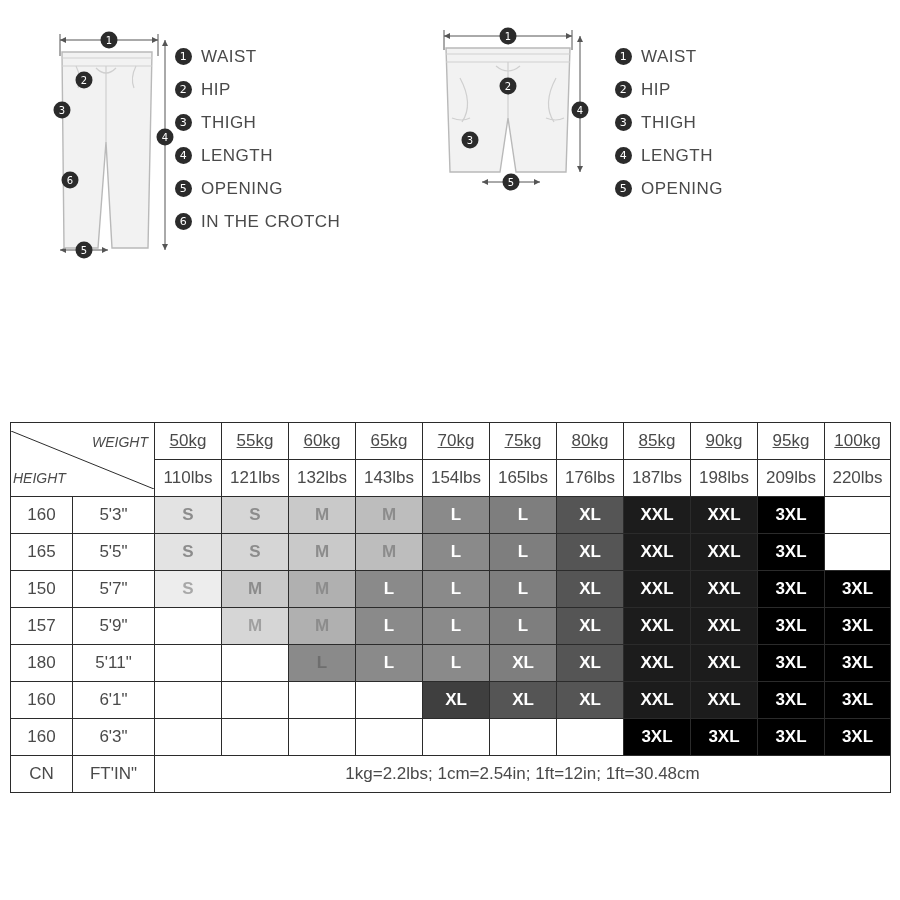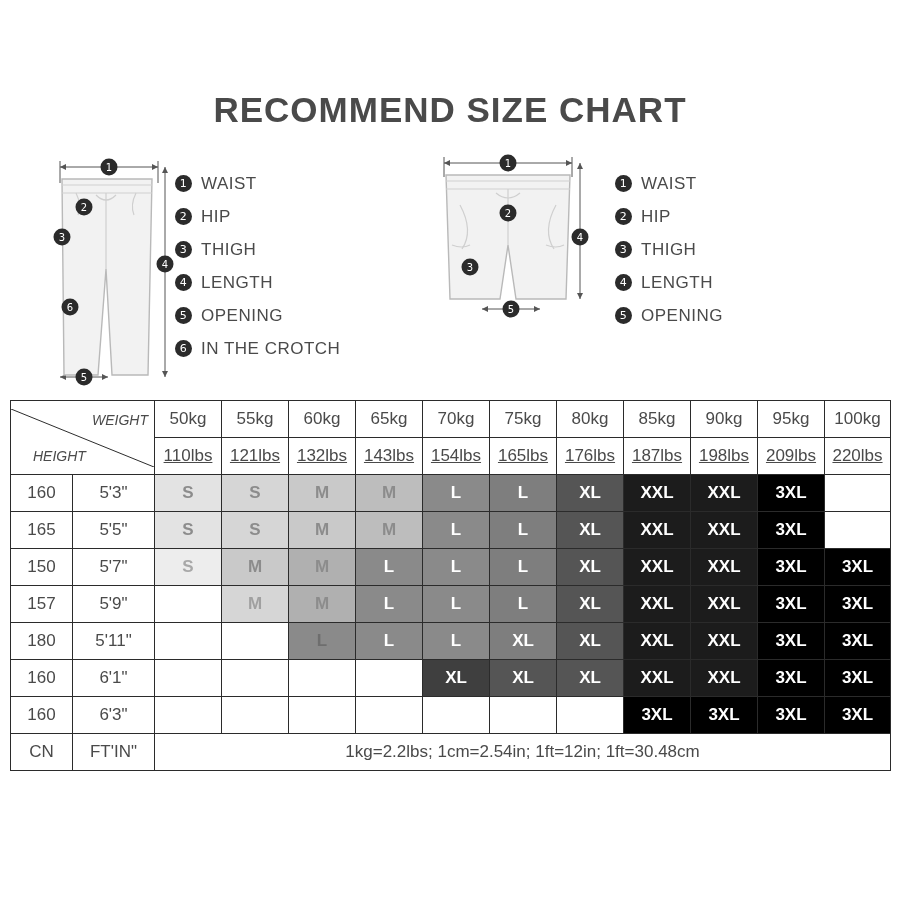--- a/index.html
+++ b/index.html
@@ -111,46 +111,45 @@
   }
   .corner-inner .w {
     position: absolute;
     right: 6px;
     top: 3px;
     font-size: 14px;
     color: #4a4a4a;
   }
   .corner-inner .h {
     position: absolute;
-    left: 22px;
+    left: 2px;
     bottom: 3px;
     font-size: 14px;
     color: #4a4a4a;
     margin-top: 32px;
   }
-  td.kg { font-size: 16px; height: 29px; }
-  td.lbs { font-size: 16px; height: 29px; text-decoration: underline; }
+  td.kg { font-size: 16px; height: 29px; text-decoration: underline; }
+  td.lbs { font-size: 16px; height: 29px; }
   td.hgt-cm { font-size: 16px; }
   td.hgt-ft { font-size: 16px; }
   td.cell {
     font-size: 19px;
     font-weight: bold;
   }
   td.note {
     font-size: 16px;
     color: #4a4a4a;
   }
   td.cn { font-size: 15px; color: #9a9a9a; }
 </style>
 </head>
 <body>
 
 <div class="page">
 
-  <div class="title">RECOMMEND SIZE CHART</div>
 
   <div class="diagrams">
 
     <div class="diagram left">
       <svg width="140" height="250" viewBox="0 0 140 250">
 
         <g stroke="#555" stroke-width="1" fill="none">
           <line x1="20" y1="12" x2="20" y2="34"></line>
           <line x1="118" y1="12" x2="118" y2="34"></line>
           <line x1="20" y1="18" x2="118" y2="18"></line>

